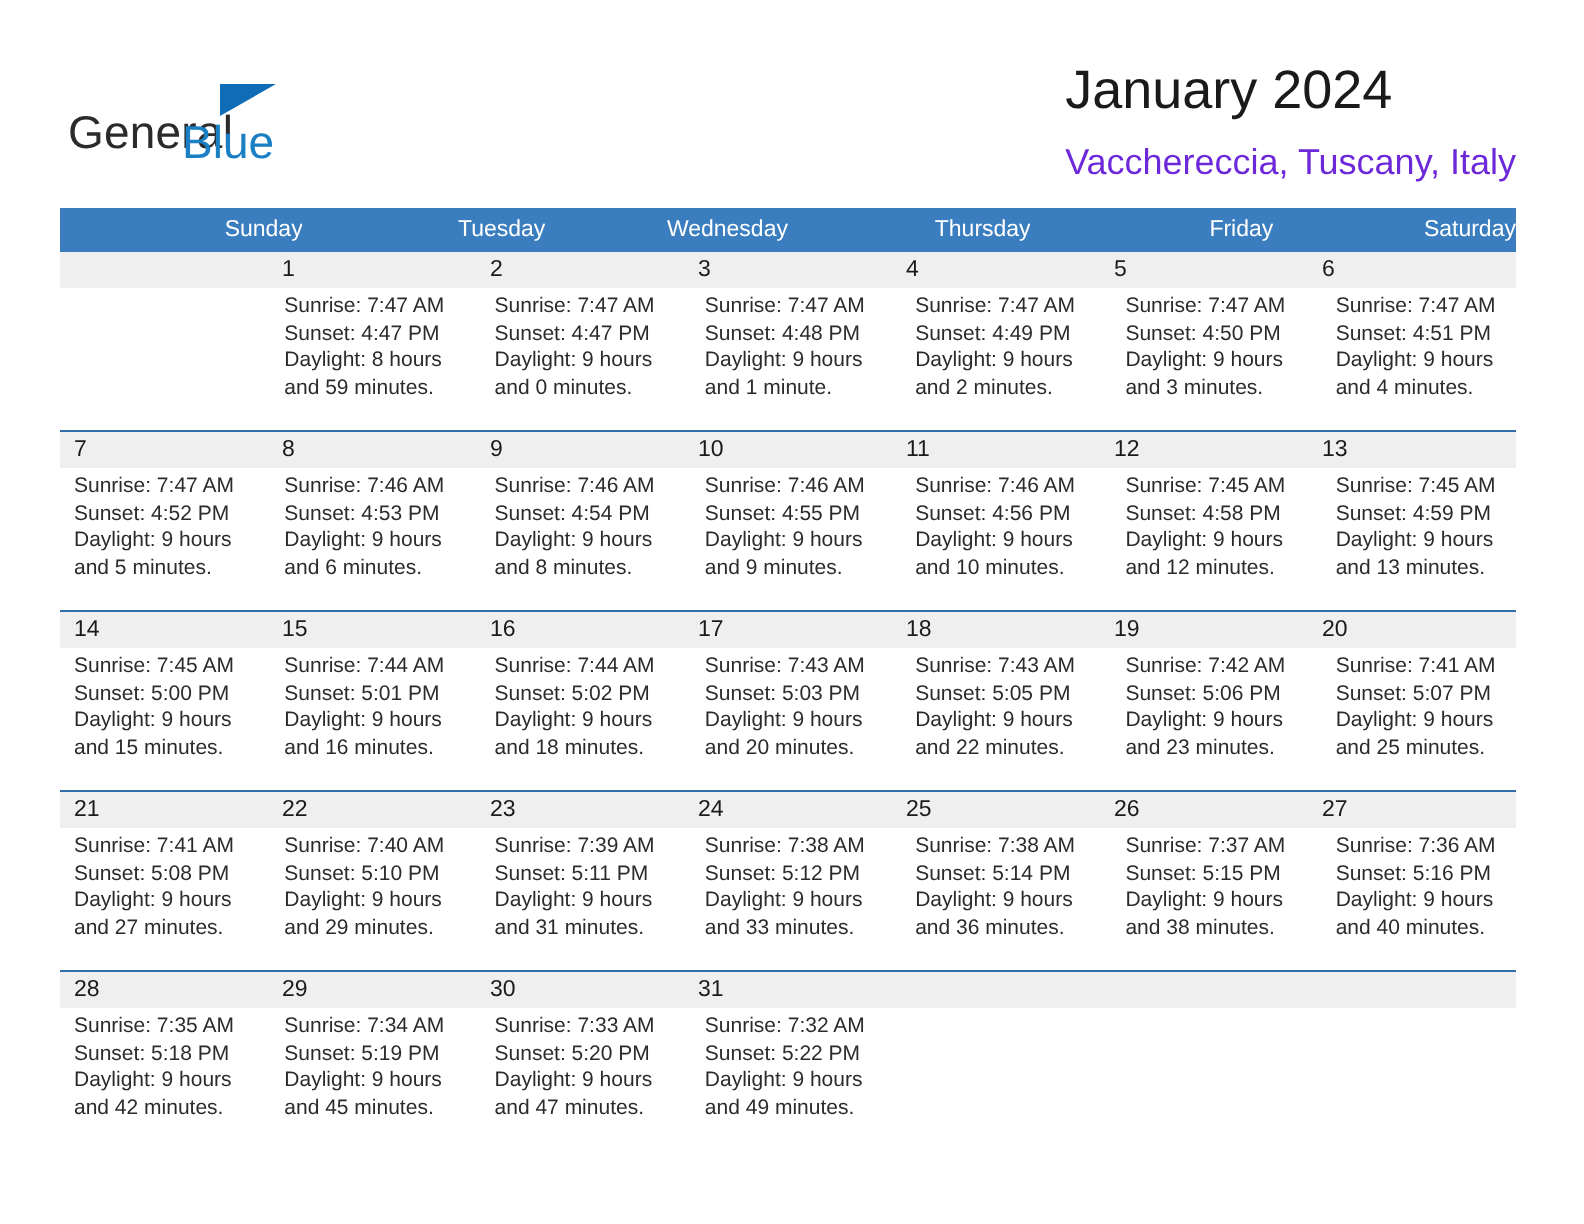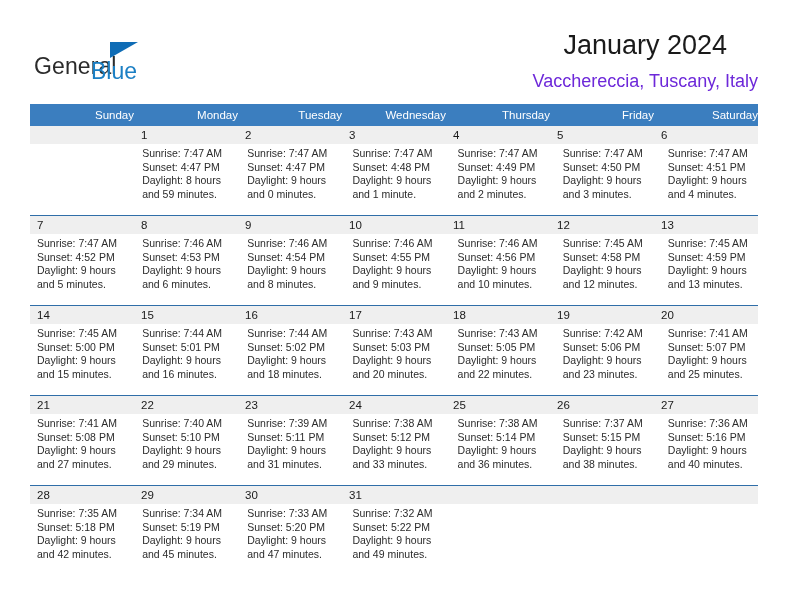--- a/index.html
+++ b/index.html
@@ -61,21 +61,21 @@
     top: 22px;
     font-size: 23px;
     color: #1b7fc4;
     font-family: Liberation Sans, sans-serif;
   }
 
   .title-block {
     position: absolute;
     right: 34px;
     top: 28px;
-    text-align: center;
+    text-align: left;
   }
   .cal-title {
     font-size: 27px;
     color: #1a1a1a;
     line-height: 34px;
     white-space: nowrap;
   }
   .cal-subtitle {
     font-size: 18px;
     color: #6d28d9;
@@ -170,21 +170,20 @@
       <div class="cal-title">January 2024</div>
       <div class="cal-subtitle">Vacchereccia, Tuscany, Italy</div>
     </div>
 
   </div>
 
   <div class="calendar">
 
     <div class="weekday-row">
       <div class="weekday">Sunday</div>
-      <div class="weekday">Monday</div>
       <div class="weekday">Tuesday</div>
       <div class="weekday">Wednesday</div>
       <div class="weekday">Thursday</div>
       <div class="weekday">Friday</div>
       <div class="weekday">Saturday</div>
     </div>
 
     <div id="weeks-container">
         <div class="week">
           <div class="daynum-row">

